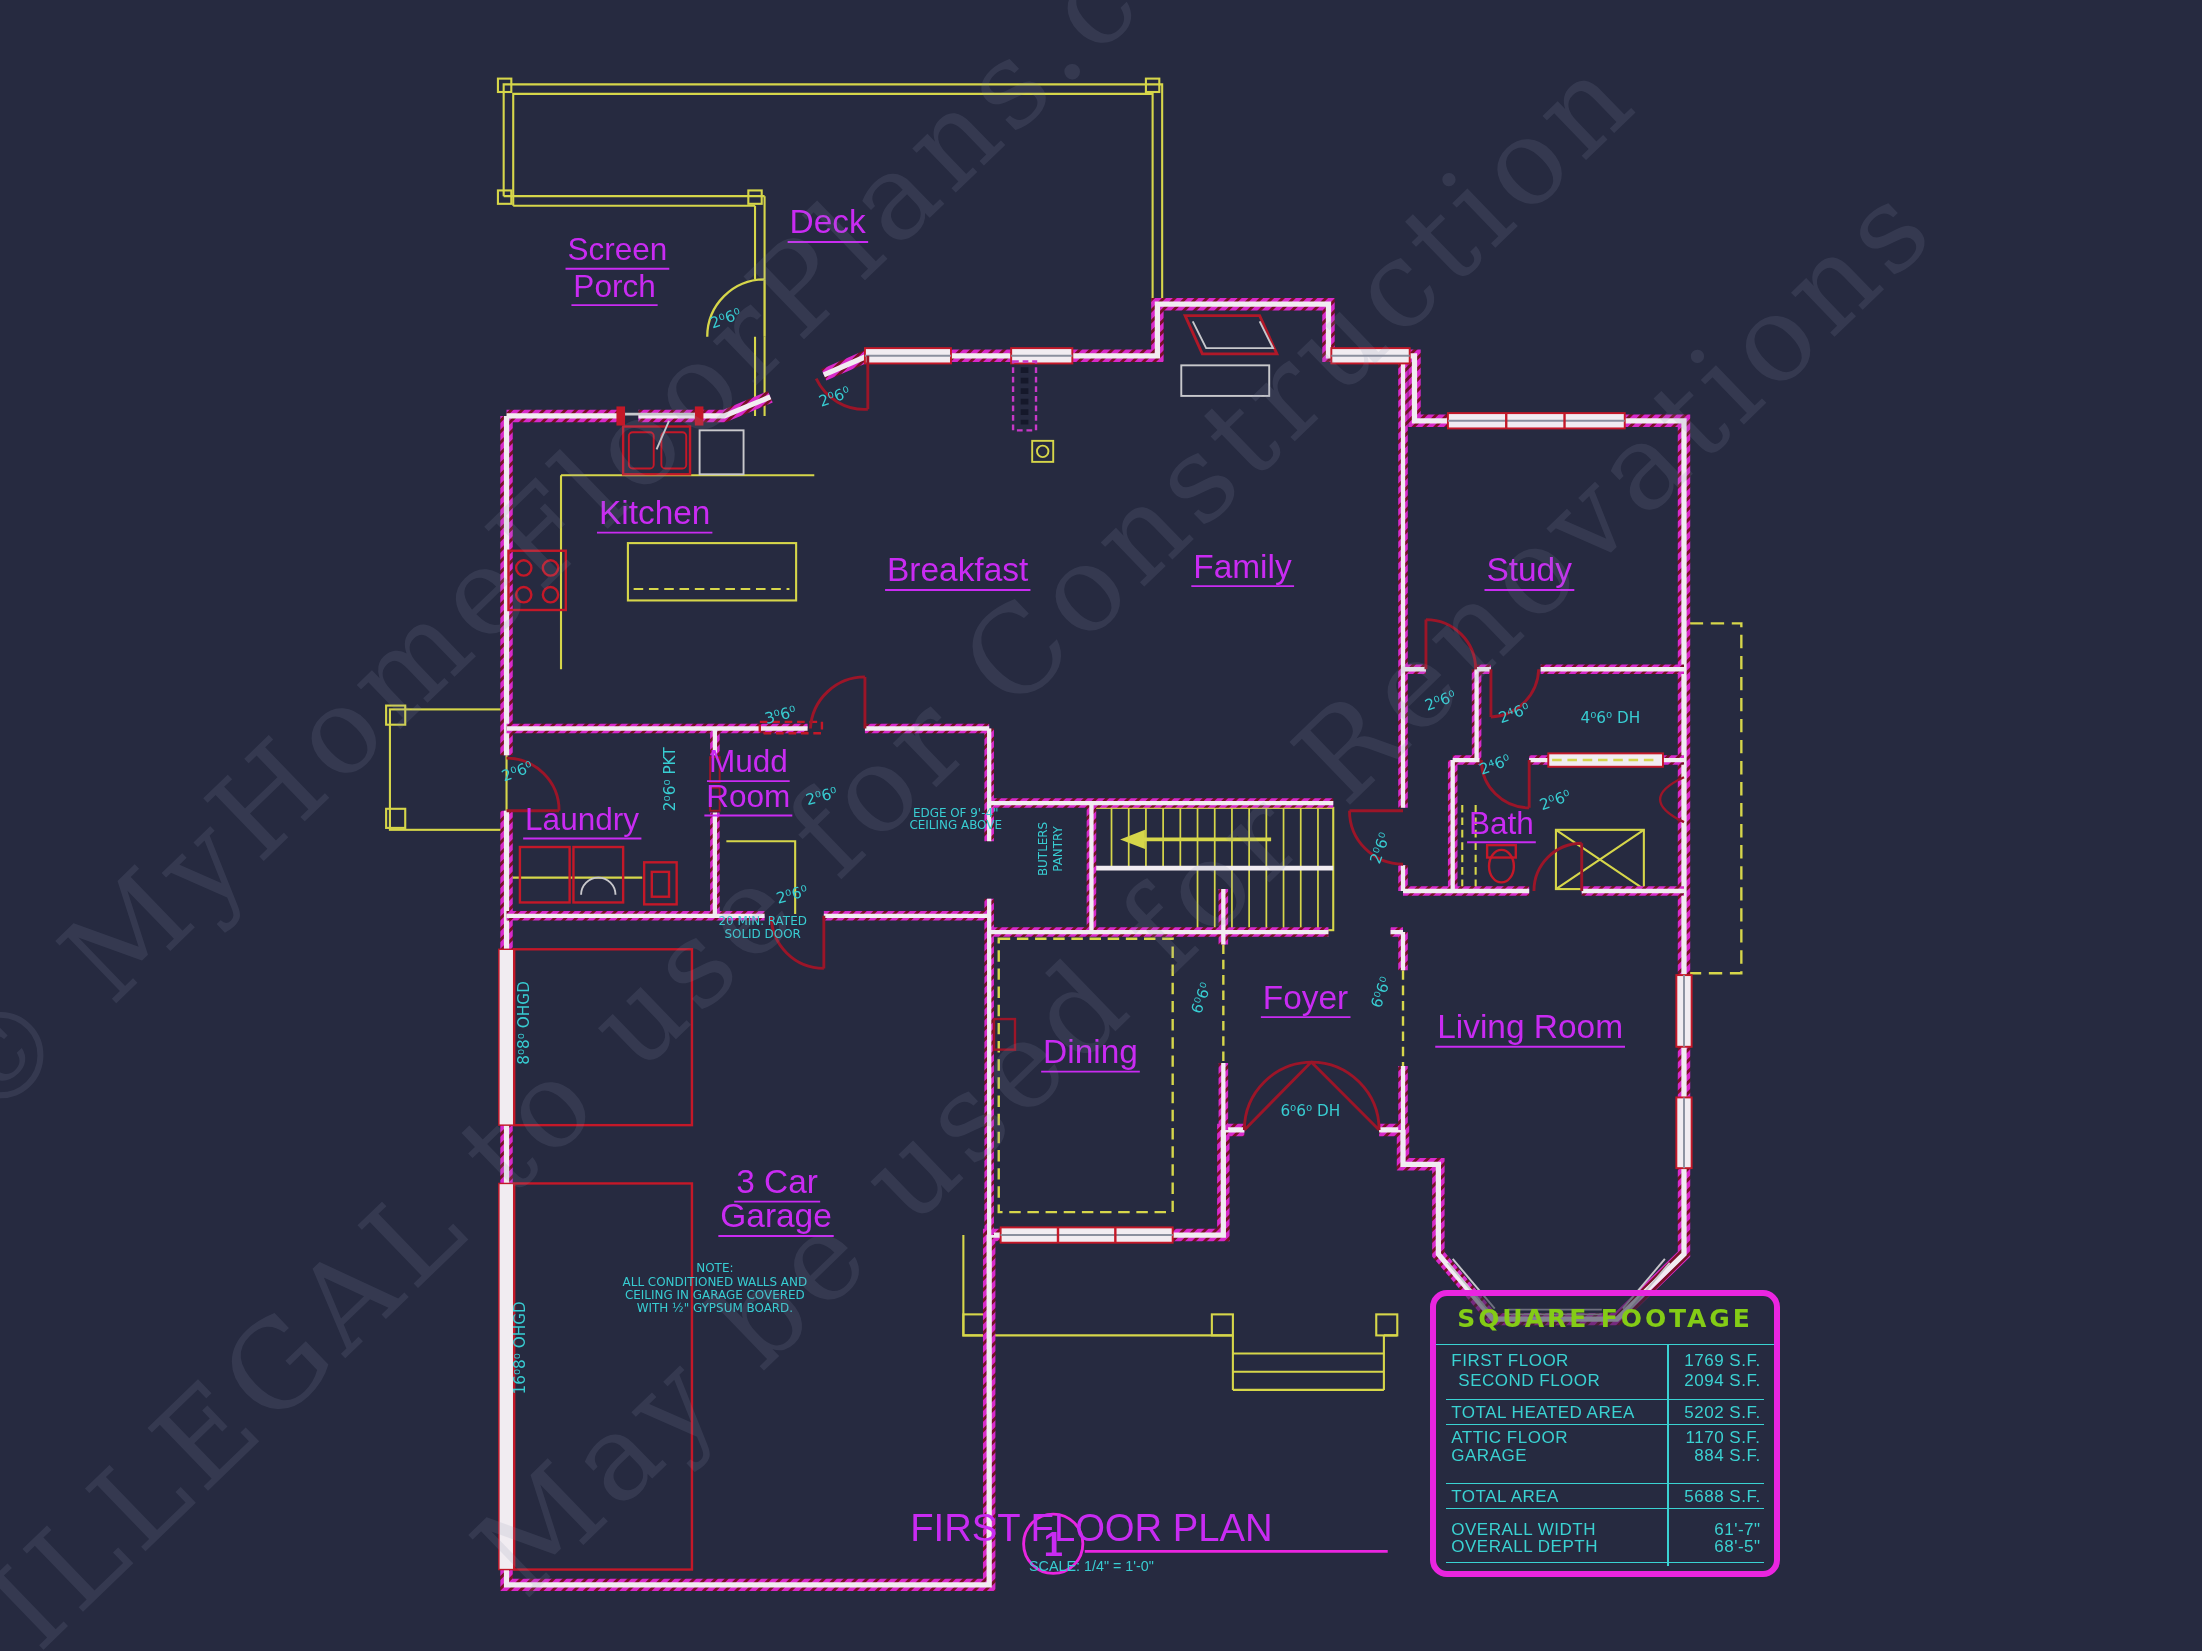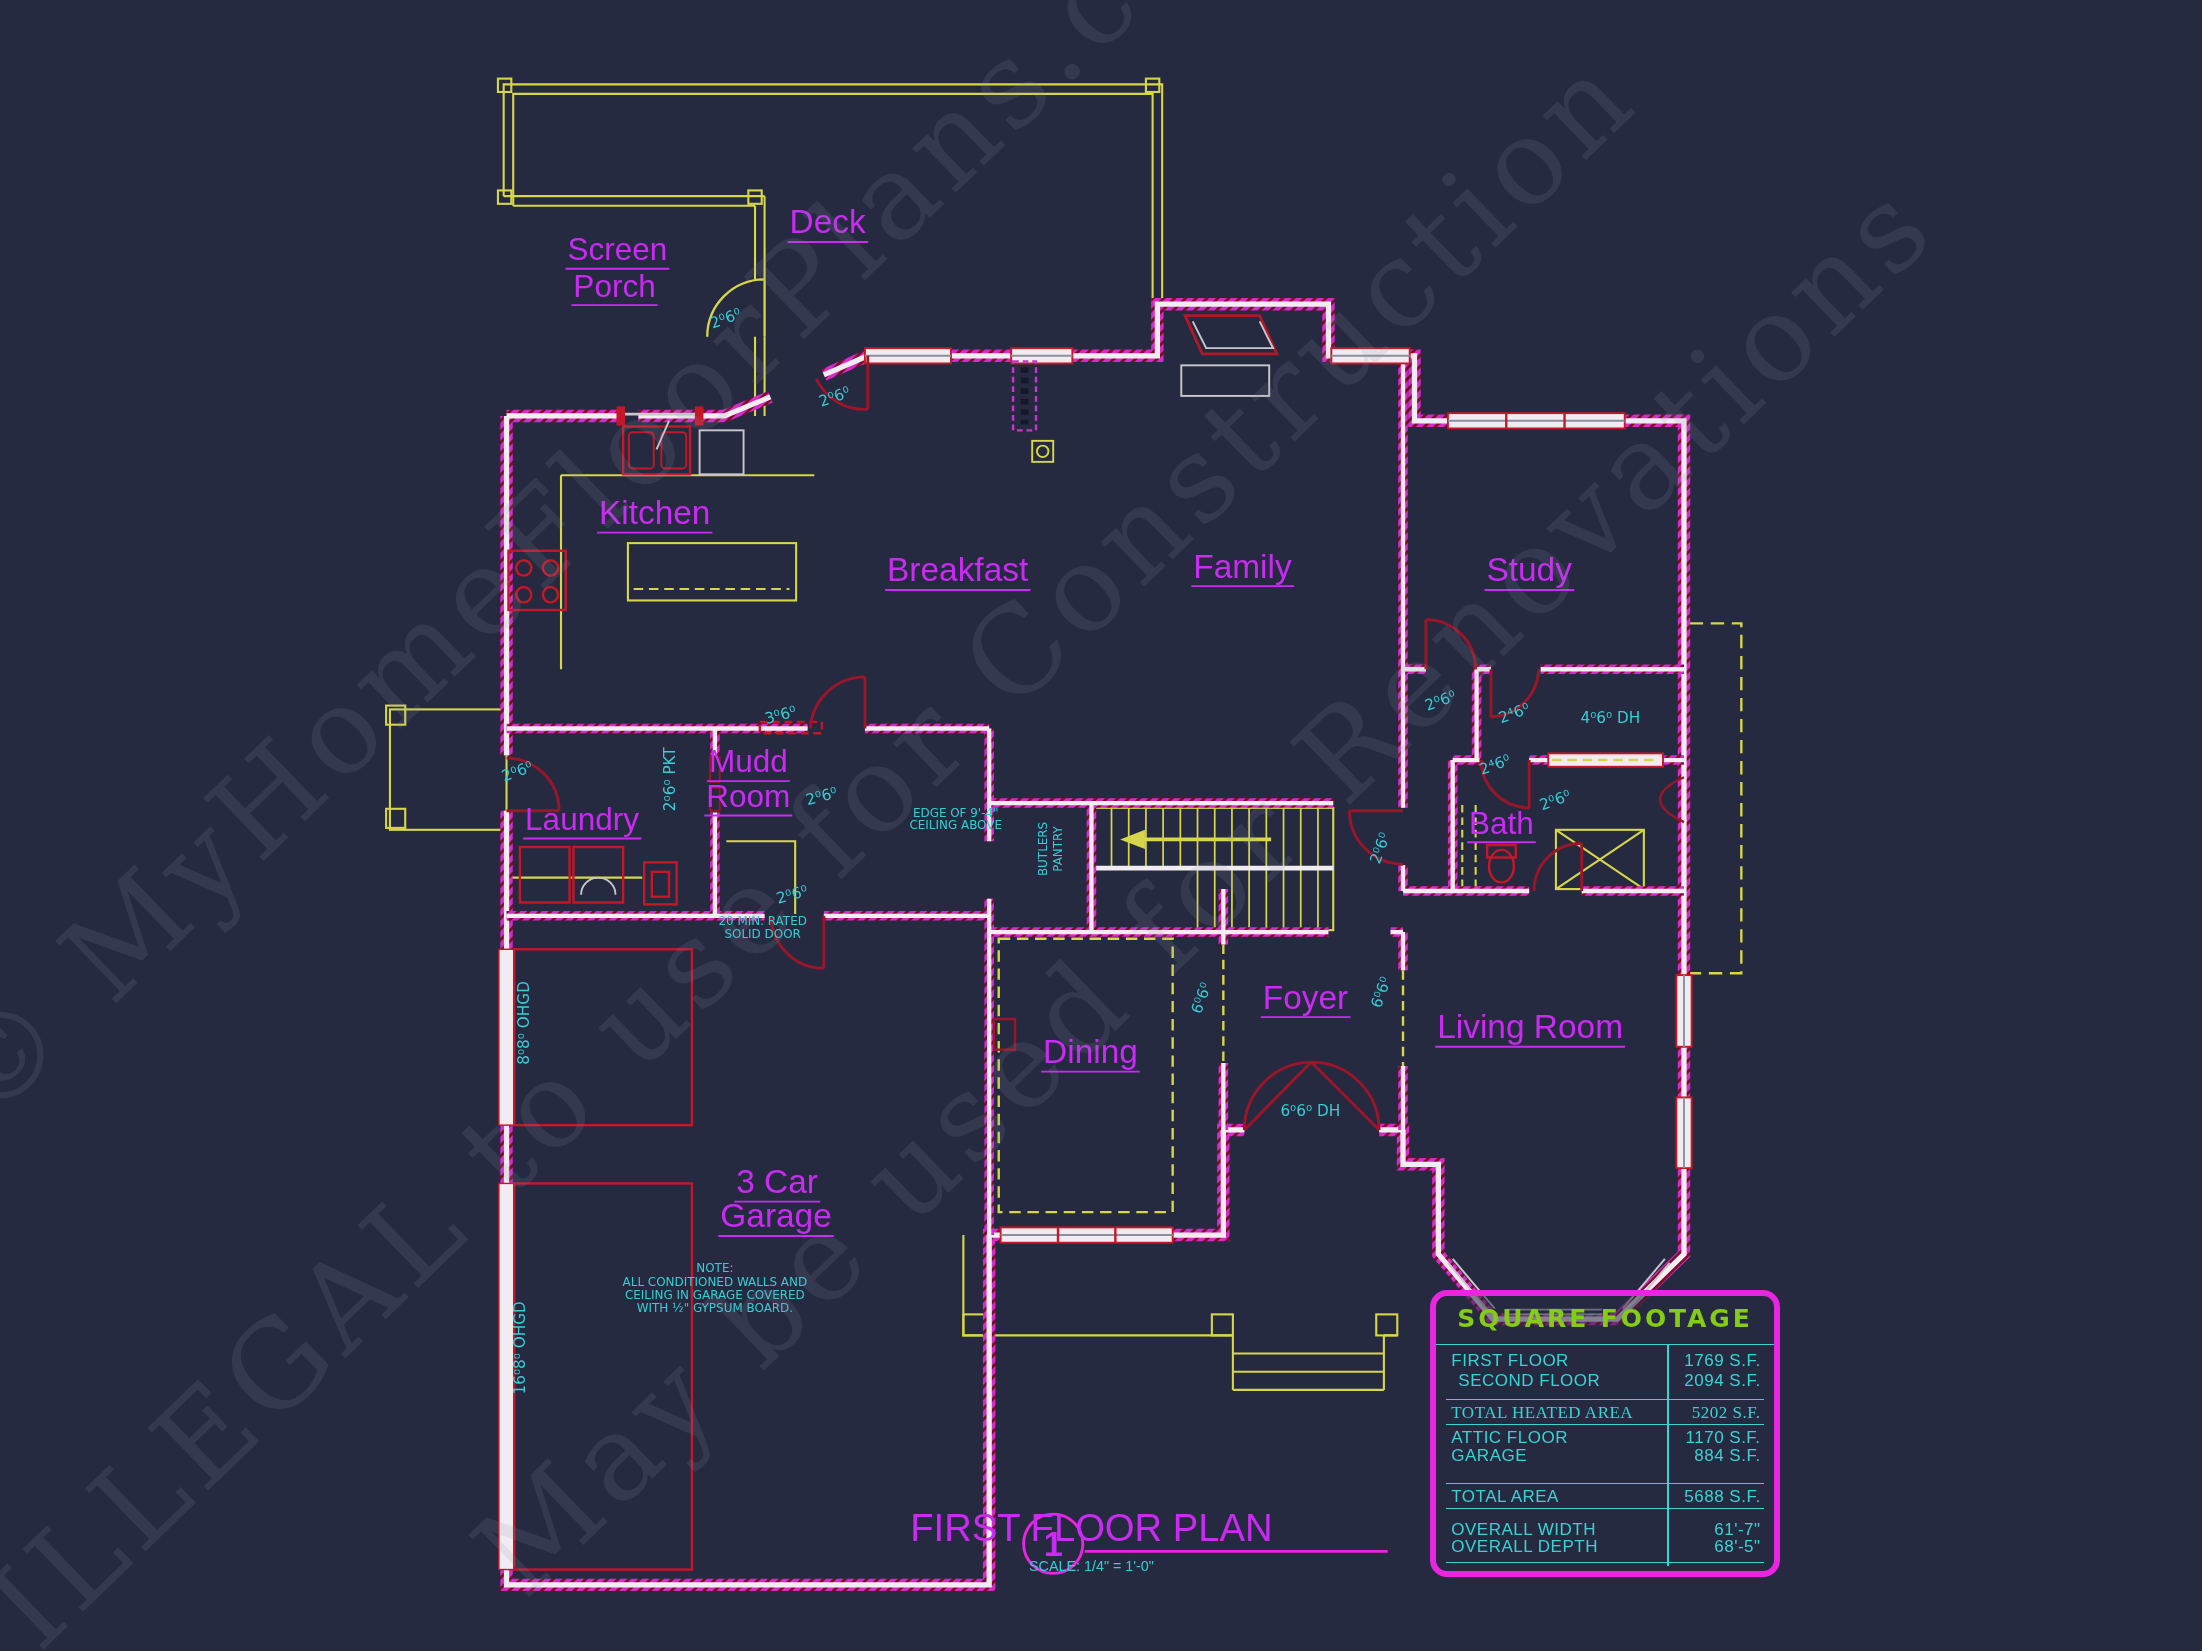--- a/index.html
+++ b/index.html
@@ -303,21 +303,21 @@
 
   <div class="t-row" style="top:55px;">
     <span>FIRST FLOOR</span>
     <span>1769 S.F.</span>
   </div>
   <div class="t-row" style="top:75px;margin-left:7px;">
     <span>SECOND FLOOR</span>
     <span>2094 S.F.</span>
   </div>
   <div class="t-line" style="top:103px;"></div>
-  <div class="t-row" style="top:107px;font-family:Liberation Serif, serif;">
+  <div class="t-row" style="top:107px;">
     <span>TOTAL HEATED AREA</span>
     <span>5202 S.F.</span>
   </div>
   <div class="t-line" style="top:128px;"></div>
   <div class="t-row" style="top:132px;gap:16px;">
     <span>ATTIC FLOOR</span>
     <span>1170 S.F.</span>
   </div>
   <div class="t-row" style="top:150px;">
     <span>GARAGE</span>

